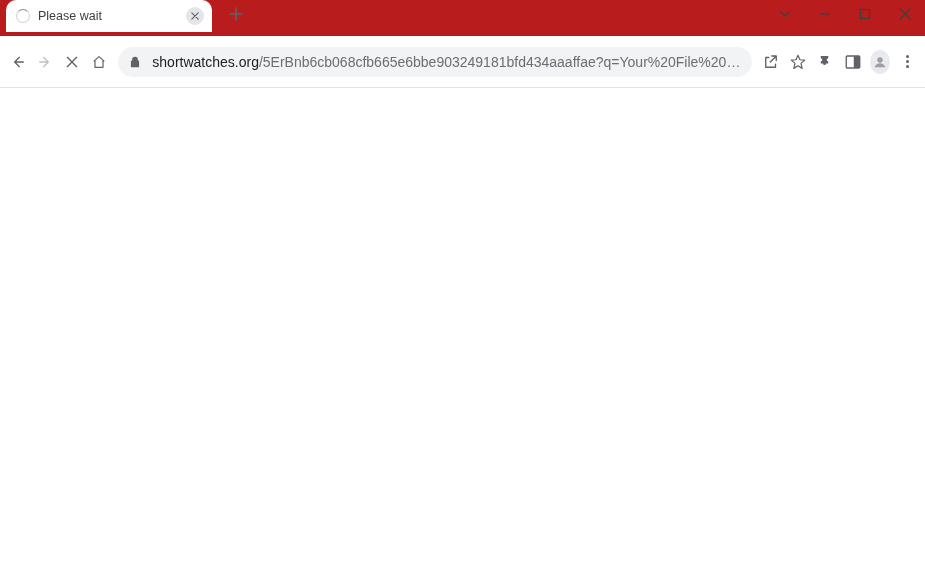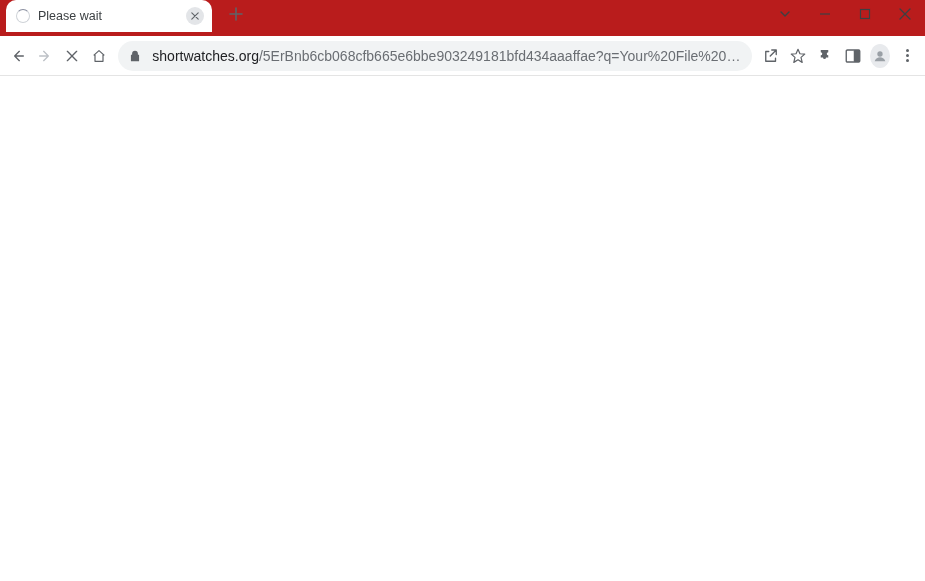--- a/index.html
+++ b/index.html
@@ -70,21 +70,21 @@
   .win-btn {
     width: 28px; height: 24px;
     display: flex; align-items: center; justify-content: center;
     color: #3c4043;
     cursor: pointer;
   }
   .win-btn svg, .win-tabs-dropdown svg { width: 12px; height: 12px; }
 
   
   .toolbar {
-    height: 40px;
+    height: 52px;
     background: #ffffff;
     display: flex;
     align-items: center;
     padding: 0 6px 0 6px;
     gap: 4px;
     border-bottom: 1px solid #e4e4e4;
   }
   .nav-btn {
     width: 28px; height: 28px;
     display: flex; align-items: center; justify-content: center;

